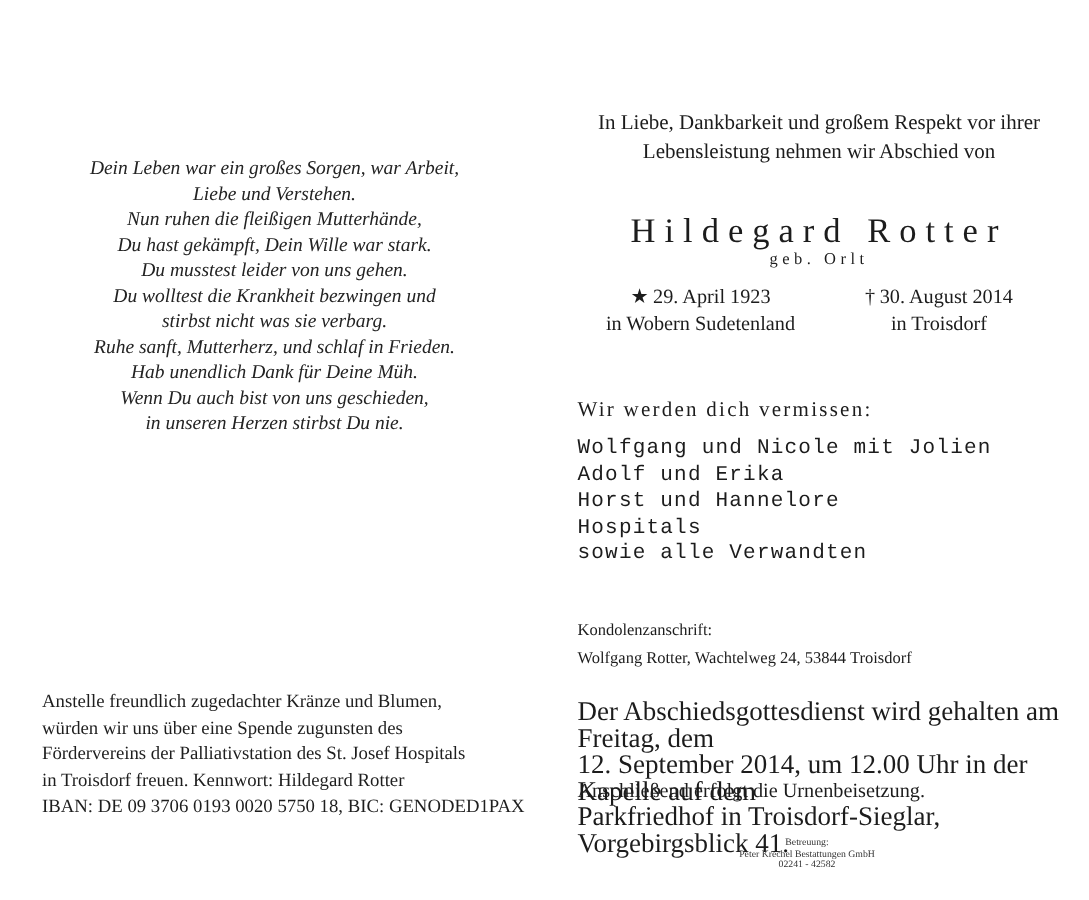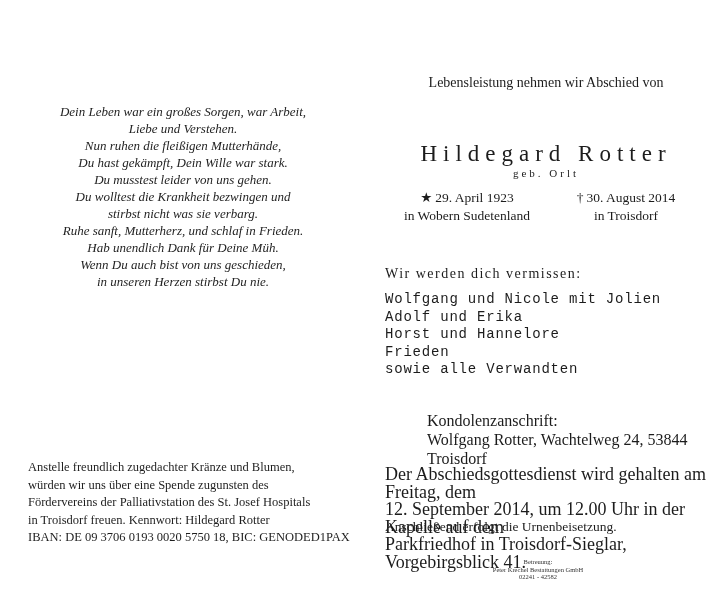--- a/index.html
+++ b/index.html
@@ -57,21 +57,21 @@
     font-size:14px; letter-spacing:1.5px;
   }
   .mourners {
     left:385px; top:291px;
     font-size:14px; letter-spacing:0.8px;
     line-height:17.5px;
     font-family:Liberation Mono, monospace;
   }
   .condolence {
     left:385px; top:411px;
-    font-size:16px; line-height:19px;margin-left:42px;
+    font-size:11px; line-height:19px;
   }
   .service {
     left:385px; top:466px;
     font-size:18px; line-height:17.5px;
   }
   .burial {
     left:385px; top:519px;
     font-size:13.5px;
   }
 
@@ -101,20 +101,21 @@
 
 <div class="abs donation">
   <div>Anstelle freundlich zugedachter Kränze und Blumen,</div>
   <div>würden wir uns über eine Spende zugunsten des</div>
   <div>Fördervereins der Palliativstation des St. Josef Hospitals</div>
   <div>in Troisdorf freuen. Kennwort: Hildegard Rotter</div>
   <div>IBAN: DE 09 3706 0193 0020 5750 18, BIC: GENODED1PAX</div>
 </div>
 
 <div class="abs intro">
+  <div>In Liebe, Dankbarkeit und großem Respekt vor ihrer</div>
   <div>Lebensleistung nehmen wir Abschied von</div>
 </div>
 
 <div class="abs name">Hildegard Rotter</div>
 <div class="abs maiden">geb. Orlt</div>
 
 <div class="abs dates">
   <div class="date-col birth">
     <div><span class="date-sym">★</span><span>29. April 1923</span></div>
     <div>in Wobern Sudetenland</div>
@@ -124,21 +125,21 @@
     <div>in Troisdorf</div>
   </div>
 </div>
 
 <div class="abs missing">Wir werden dich vermissen:</div>
 
 <div class="abs mourners">
   <div>Wolfgang und Nicole mit Jolien</div>
   <div>Adolf und Erika</div>
   <div>Horst und Hannelore</div>
-  <div>Frieden</div>
+  <div>Hospitals</div>
   <div>sowie alle Verwandten</div>
 </div>
 
 <div class="abs condolence">
   <div>Kondolenzanschrift:</div>
   <div>Wolfgang Rotter, Wachtelweg 24, 53844 Troisdorf</div>
 </div>
 
 <div class="abs service">
   <div>Der Abschiedsgottesdienst wird gehalten am Freitag, dem</div>

